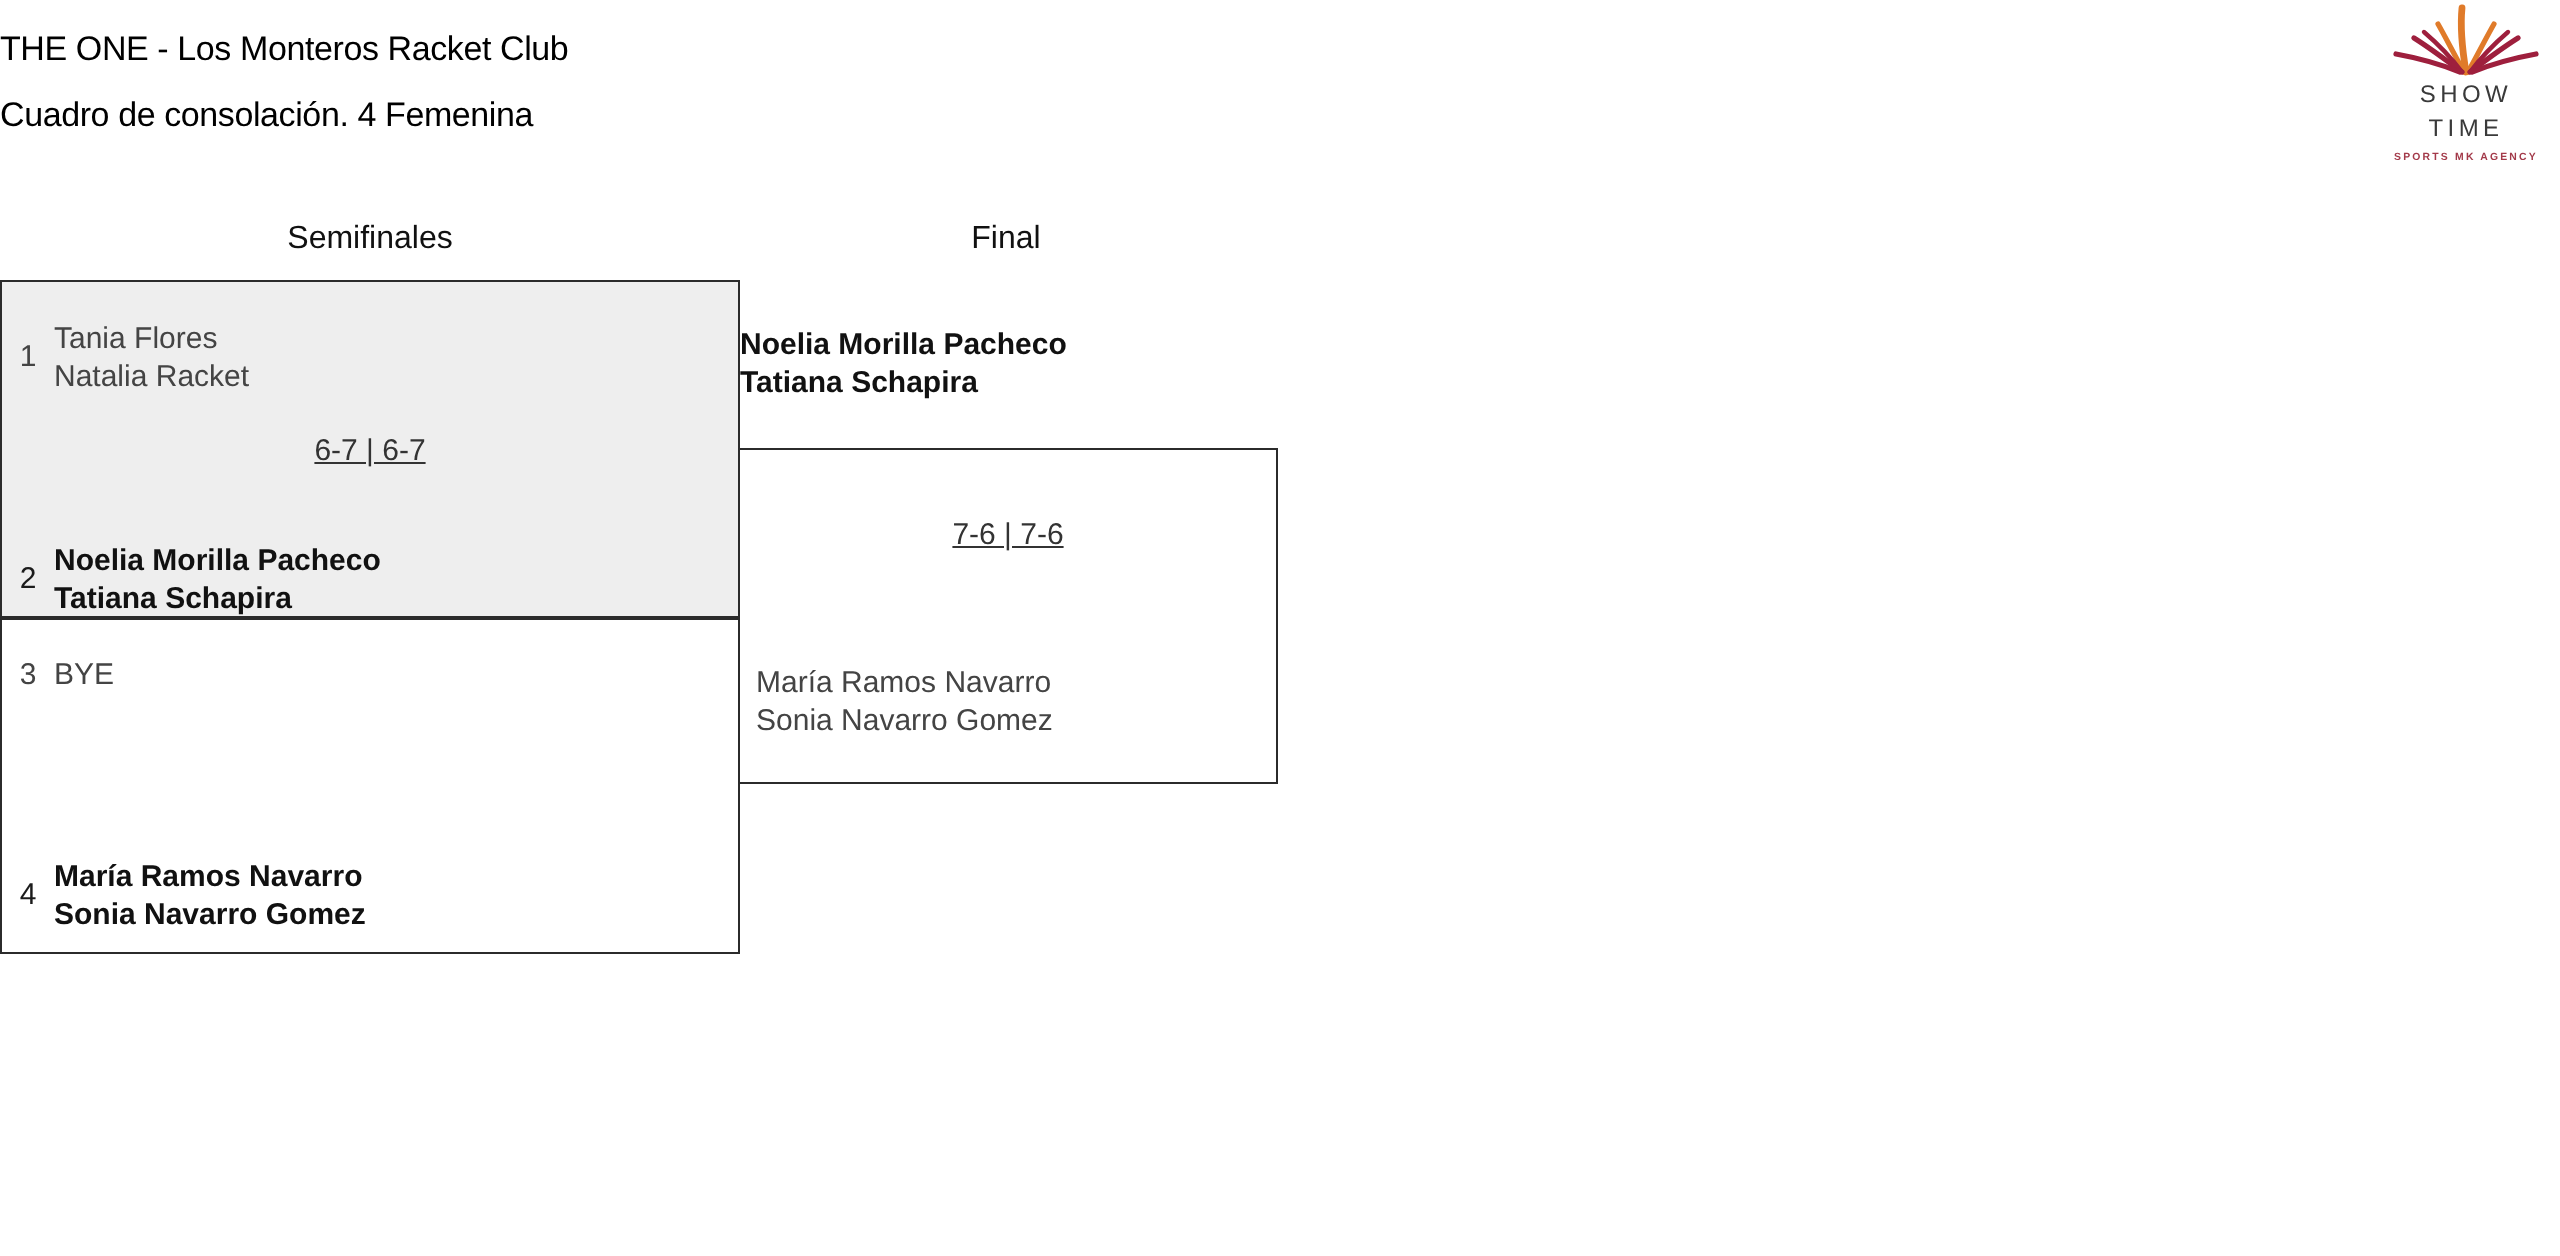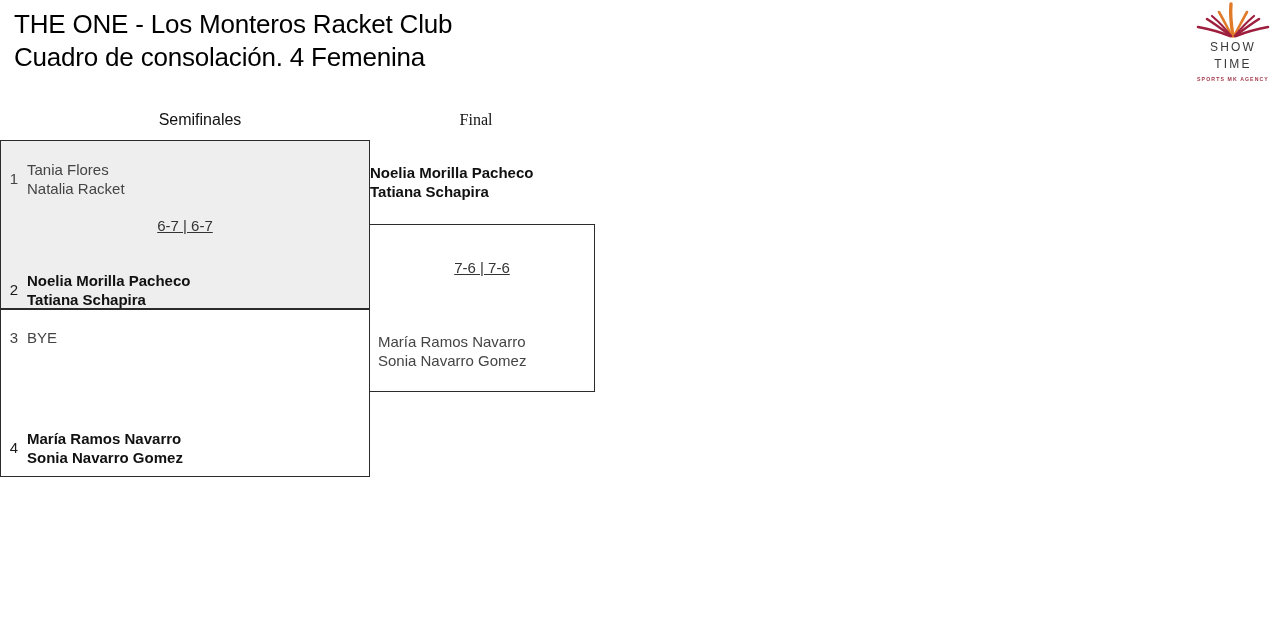--- a/index.html
+++ b/index.html
@@ -17,27 +17,26 @@
   }
 
   
   #header-title {
     position: absolute;
     left: 0px;
     top: 8px;
     width: 1100px;
   }
   #header-title .title-line {
-    font-size: 26px;
+    font-size: 17px;
     line-height: 33px;
     color: #000000;
     font-weight: 400;
     letter-spacing: -0.2px;
     white-space: nowrap;
-    padding-left: 14px;
   }
 
   
   #brand-logo {
     position: absolute;
     right: 8px;
     top: 2px;
     width: 78px;
     height: 80px;
   }
@@ -69,24 +68,23 @@
   }
 
   
   .round-heading {
     position: absolute;
     font-size: 16px;
     line-height: 20px;
     color: #111111;
     text-align: center;
     white-space: nowrap;
-    padding-left: 15px;
   }
   #round-heading-0 { left: 0px;   top: 110px; width: 370px; }
-  #round-heading-1 { left: 348px; top: 110px; width: 226px; font-family: Liberation Serif, serif; }
+  #round-heading-1 { left: 390px; top: 110px; width: 226px; }
 
   
   .match-box {
     position: absolute;
     box-sizing: border-box;
     border: 1px solid #2b2b2b;
     background: #ffffff;
   }
   .match-box.highlighted { background: #eeeeee; }
 
@@ -204,21 +202,21 @@
   </div>
 </div>
 
 <div class="floating-team" style="left:370px; top:163px;">
   <span class="players winner">
     <span class="player-line">Noelia Morilla Pacheco</span>
     <span class="player-line">Tatiana Schapira</span>
   </span>
 </div>
 
-<div class="match-box" style="left:369px; top:224px; width:226px; height:168px;">
+<div class="match-box" style="left:369px; top:224px; width:270px; height:168px;">
   <div class="score" style="top:33px;">7-6 | 7-6</div>
   <div class="team-row" style="top:107px; padding-left:8px;">
     <span class="players">
       <span class="player-line">María Ramos Navarro</span>
       <span class="player-line">Sonia Navarro Gomez</span>
     </span>
   </div>
 </div>
 
 </body></html>

